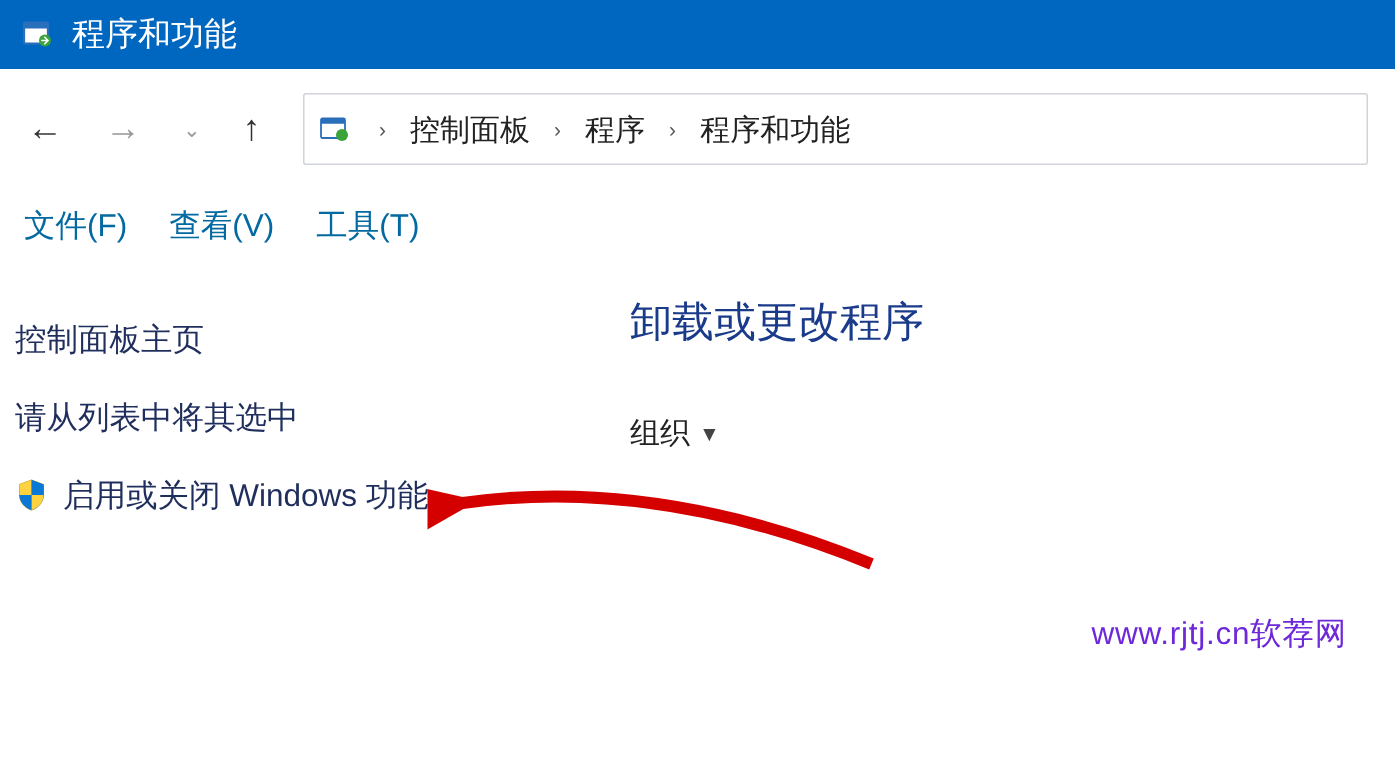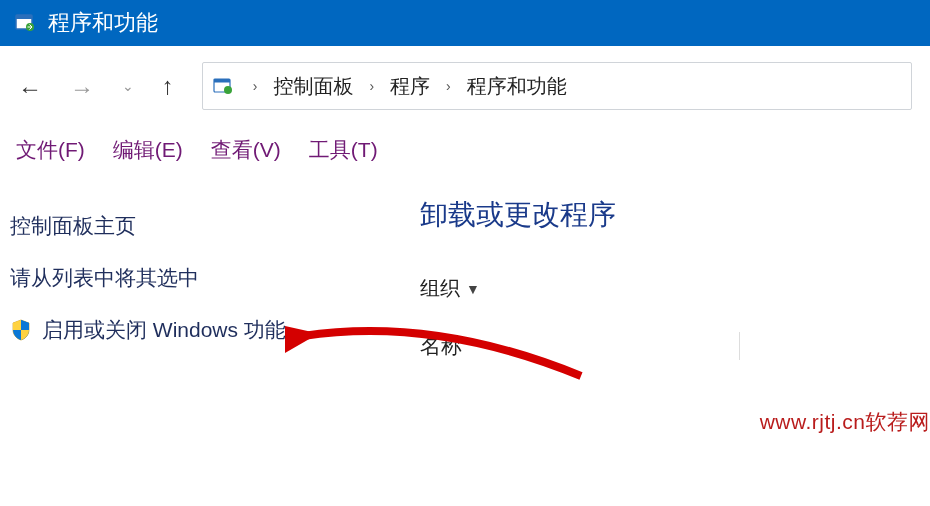--- a/index.html
+++ b/index.html
@@ -12,37 +12,37 @@
   .navbar { height: 80px; display: flex; align-items: center; padding: 0 18px; border-bottom: 0; }
   .nav-arrows { display: flex; align-items: center; gap: 28px; margin-right: 28px; }
   .nav-arrow { font-size: 24px; color: #999; cursor: pointer; }
   .nav-arrow.enabled { color: #333; }
   .breadcrumb-bar { flex: 1; border: 1px solid #d0d4d9; height: 48px; display: flex; align-items: center; padding: 0 10px; gap: 10px; border-radius: 2px; }
   .crumb-icon { width: 24px; height: 20px; display: inline-flex; align-items: center; }
   .crumb-sep { color: #555; font-size: 14px; margin: 0 6px; }
   .crumb { font-size: 20px; color: #222; cursor: pointer; }
 
   .menubar { height: 48px; display: flex; align-items: center; padding: 0 16px; gap: 28px; }
-  .menu-item { font-size: 21px; color: #701a75; cursor: pointer; }
+  .menu-item { font-size: 21px; color: #0369a1; cursor: pointer; }
 
   .body-area { display: flex; padding: 18px 0 0 0; }
   .sidebar { width: 420px; padding: 8px 10px; }
   .sidebar-item { display: flex; align-items: center; gap: 10px; height: 52px; font-size: 21px; color: #1f2e5c; cursor: pointer; }
   .shield-icon { width: 22px; height: 22px; display:inline-flex; align-items:center; justify-content:center; }
 
   .main { flex: 1; padding: 4px 0 0 0; position: relative; }
   .main-heading { font-size: 28px; color: #1a3a8a; margin-bottom: 41px; }
   .main-desc { font-size: 21px; color: #222; margin-bottom: 34px; white-space: nowrap; }
   .org-row { display: flex; align-items: center; gap: 6px; font-size: 20px; color: #222; margin-bottom: 30px; cursor: pointer; }
   .org-row .caret { font-size: 14px; color: #444; }
   .name-row { font-size: 21px; color: #222; border-right: 1px solid #ddd; width: 320px; padding-top: 0; }
 
   .arrow-annotation { position: absolute; top: 306px; left: 285px; pointer-events: none; }
 
-  .watermark { position: absolute; right: 0; bottom: 70px; font-size: 21px; color: #b91c1c; font-weight: 500; letter-spacing: 0.5px; }
+  .watermark { position: absolute; right: 32px; bottom: 70px; font-size: 21px; color: #6d28d9; font-weight: 500; letter-spacing: 0.5px; }
 </style>
 </head>
 <body>
 
 <div class="titlebar">
   <span class="titlebar-icon">
     <svg width="22" height="22" viewBox="0 0 22 22">
       <rect x="2" y="3" width="16" height="14" rx="1" fill="#fff" stroke="#2a6fbb" stroke-width="1.5"></rect>
       <rect x="2" y="3" width="16" height="4" fill="#2a6fbb"></rect>
       <circle cx="16" cy="15" r="4" fill="#3aa33a"></circle>
@@ -71,21 +71,20 @@
     <span class="crumb">控制面板</span>
     <span class="crumb-sep">›</span>
     <span class="crumb">程序</span>
     <span class="crumb-sep">›</span>
     <span class="crumb">程序和功能</span>
   </div>
 </div>
 
 <div class="menubar">
   <span class="menu-item">文件(F)</span>
-  <span class="menu-item">编辑(E)</span>
   <span class="menu-item">查看(V)</span>
   <span class="menu-item">工具(T)</span>
 </div>
 
 <div class="body-area">
   <div class="sidebar">
     <div class="sidebar-item">
       <span>控制面板主页</span>
     </div>
     <div class="sidebar-item">
@@ -105,21 +104,20 @@
       <span>启用或关闭 Windows 功能</span>
     </div>
   </div>
 
   <div class="main">
     <div class="main-heading">卸载或更改程序</div>
     <div class="org-row">
       <span>组织</span>
       <span class="caret">▼</span>
     </div>
-    <div class="name-row">名称</div>
   </div>
 </div>
 
 <svg class="arrow-annotation" width="300" height="80" viewBox="0 0 300 80">
   <defs>
     <marker id="ah" markerWidth="18" markerHeight="14" refX="2" refY="7" orient="auto">
       <polygon points="0,7 18,0 14,7 18,14" fill="#d40000"></polygon>
     </marker>
   </defs>
   <path d="M296 70 Q 150 10 18 30" stroke="#d40000" stroke-width="8" fill="none" marker-end="url(#ah)"></path>

